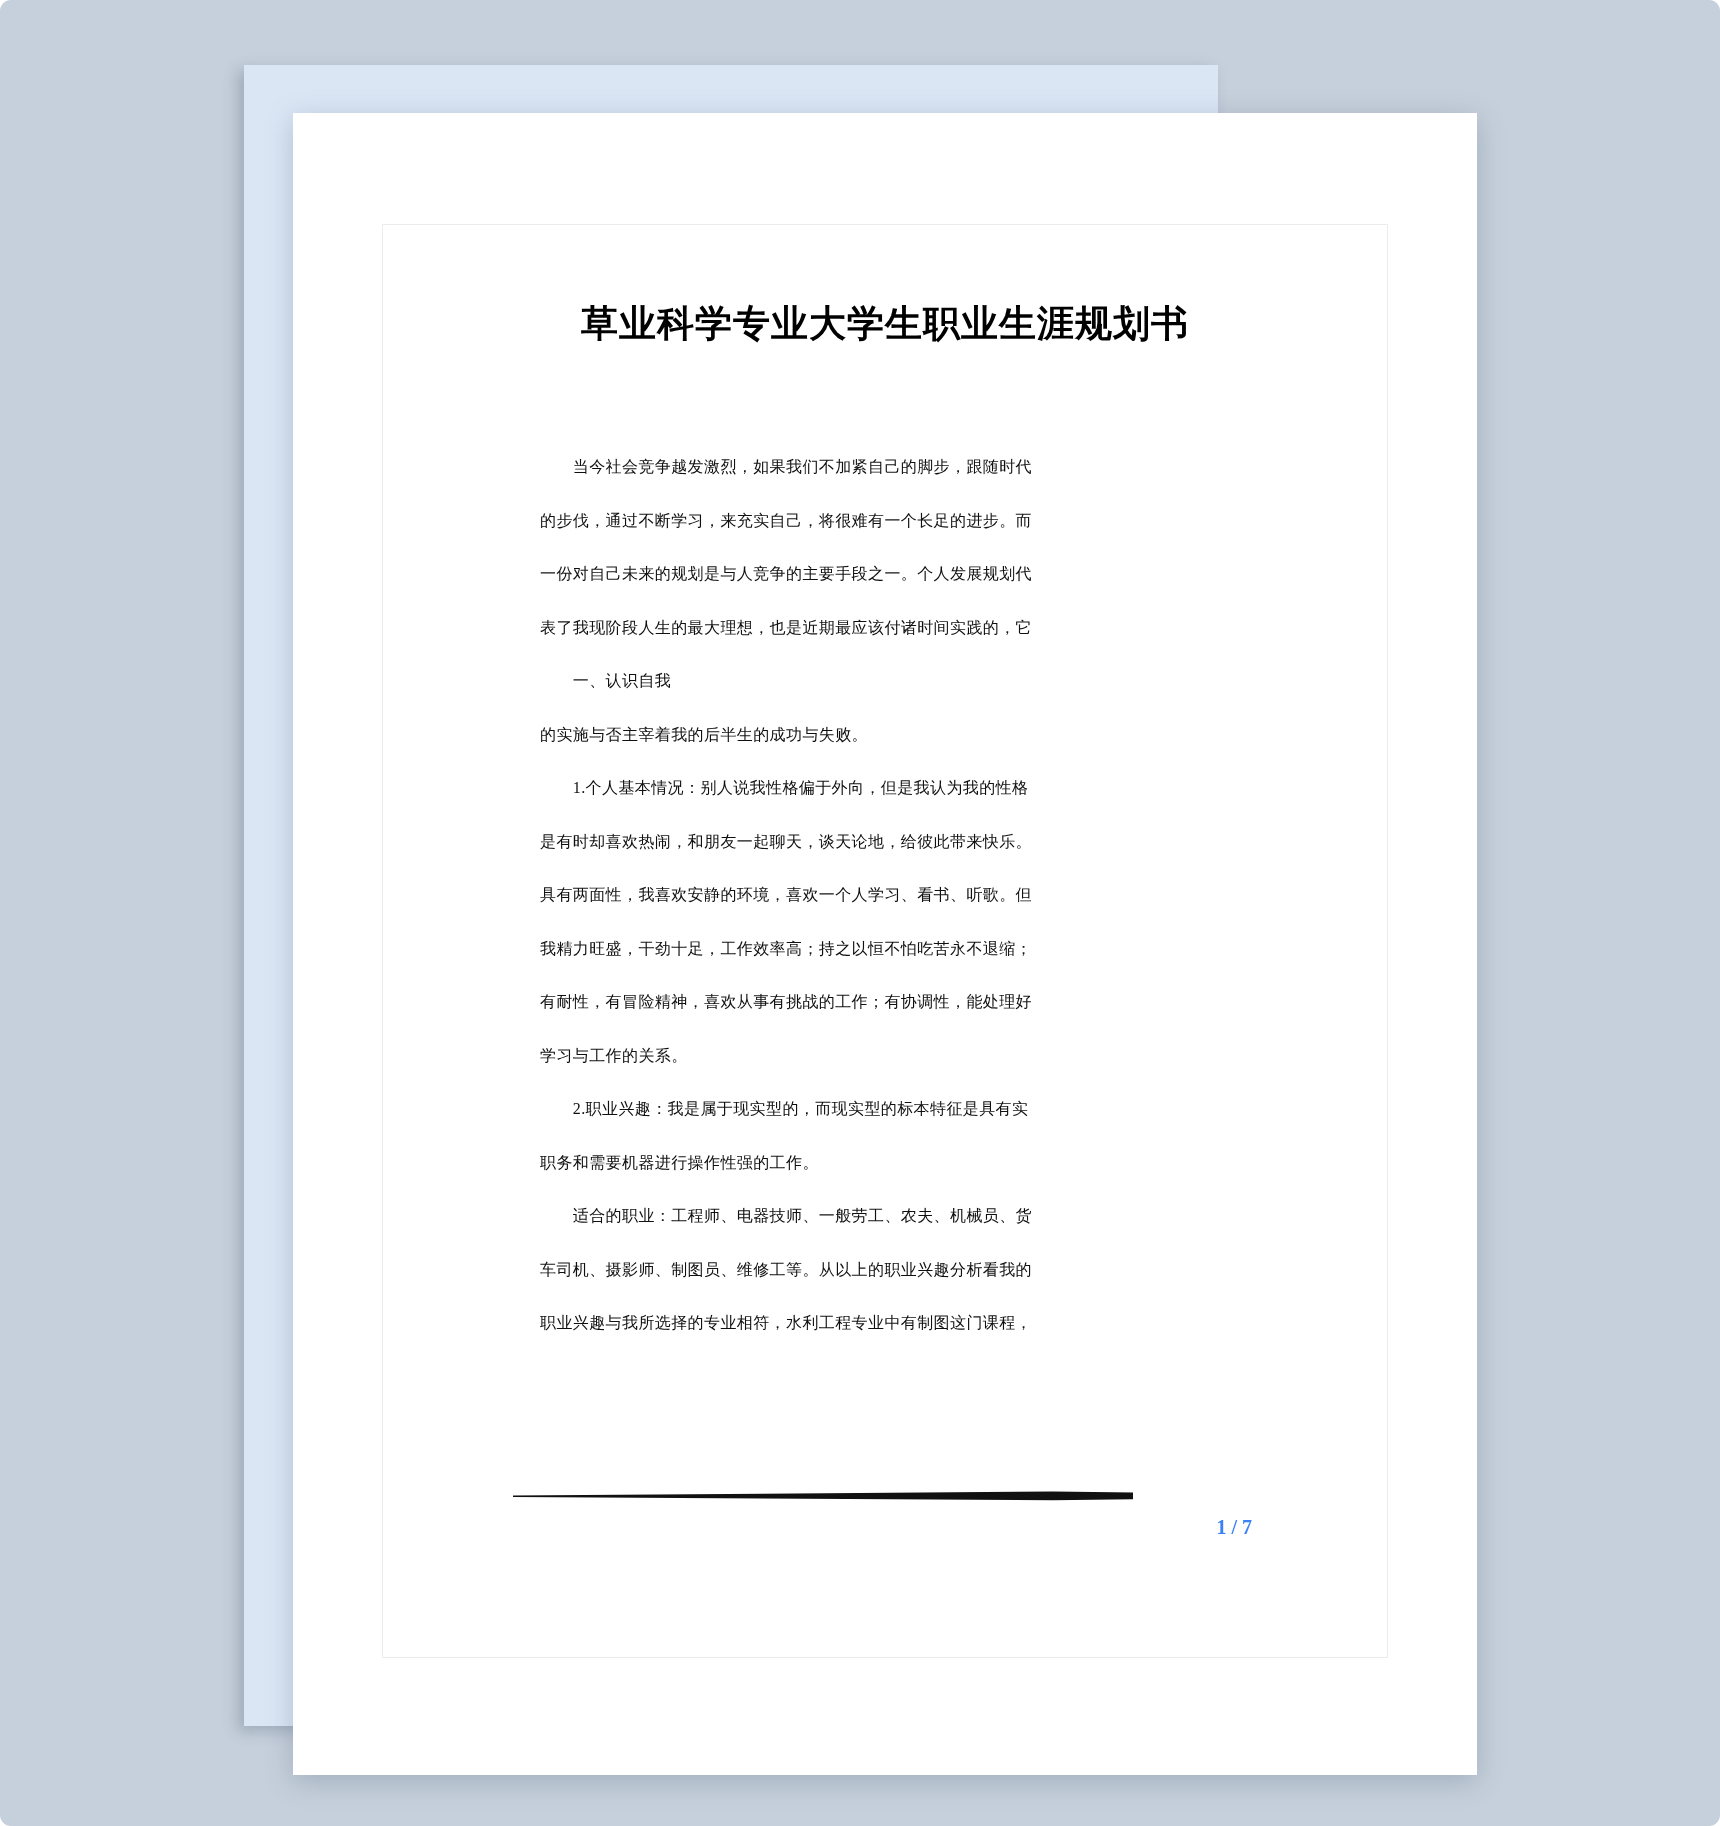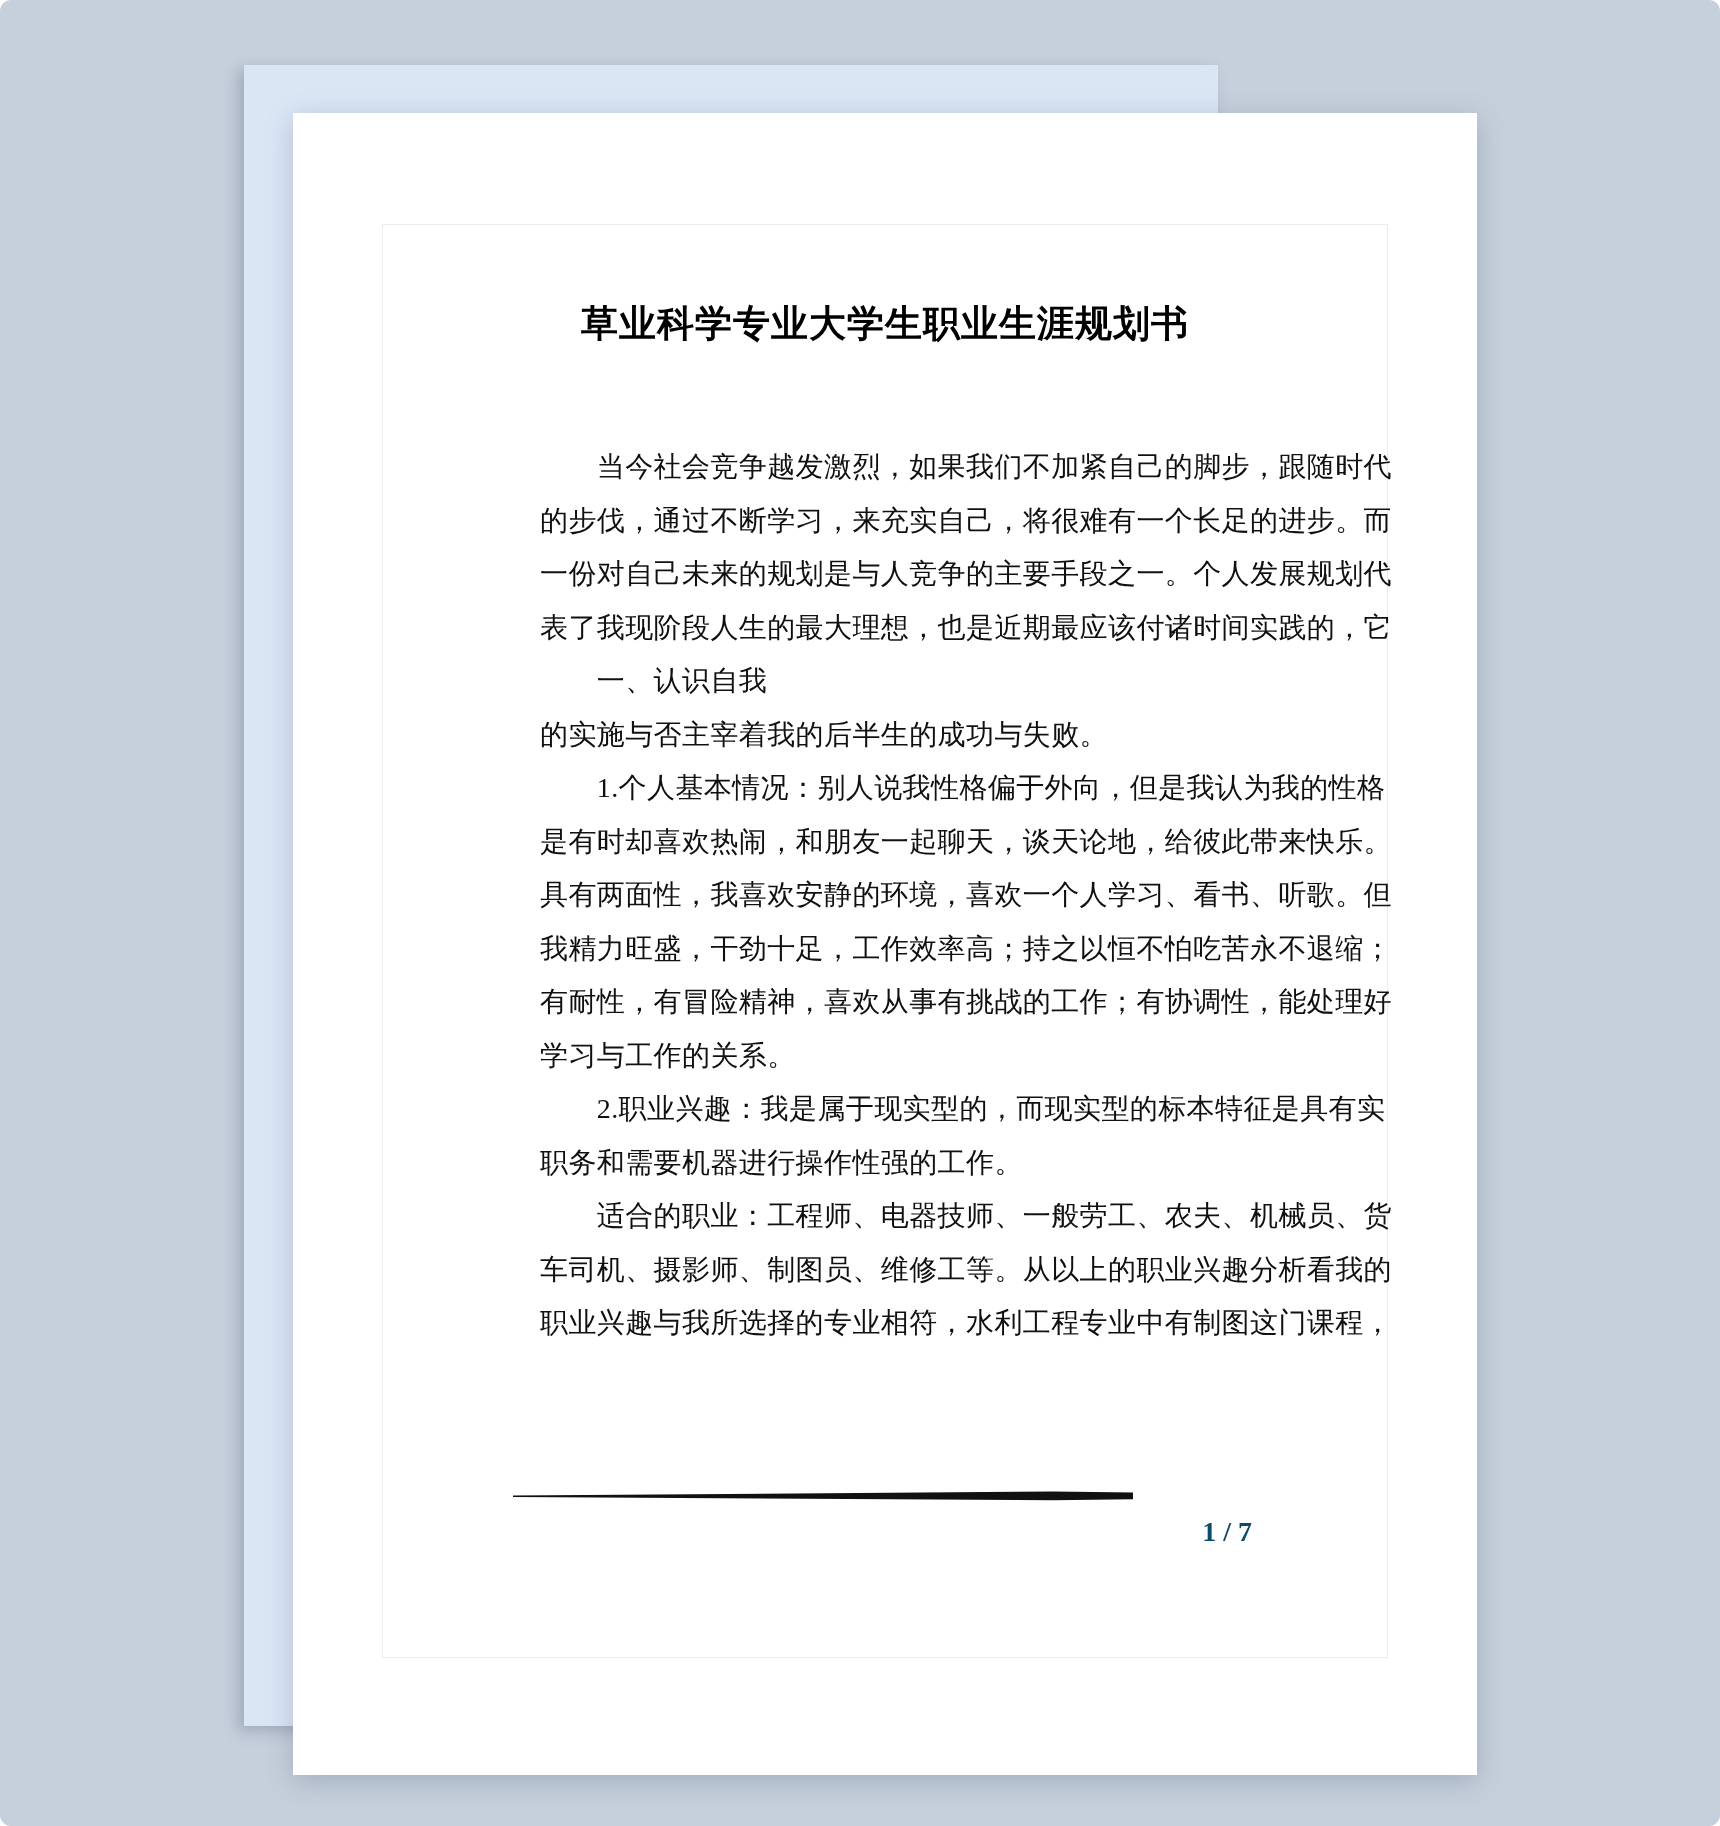--- a/index.html
+++ b/index.html
@@ -57,39 +57,39 @@
   .body-text {
     position: absolute;
     top: 327px;
     left: 247px;
     width: 690px;
     color: #101010;
   }
   .text-line {
     height: 53.5px;
     line-height: 53.5px;
-    font-size: 28px;
+    font-size: 16px;
     white-space: pre;
     letter-spacing: 0.4px;
   }
   .footer-rule {
     position: absolute;
     left: 220px;
     top: 1378px;
     width: 620px;
     height: 10px;
     display: block;
   }
   .page-number {
     position: absolute;
     top: 1403px;
     right: 225px;
-    font-size: 28px;
+    font-size: 20px;
     font-weight: bold;
-    color: #0c4a6e;
+    color: #3b82f6;
   }
 </style>
 </head>
 <body>
 
 <div class="canvas">
   <div class="back-sheet"></div>
   <div class="page">
     <div class="inner-frame"></div>
     <h1 class="title">草业科学专业大学生职业生涯规划书</h1>

